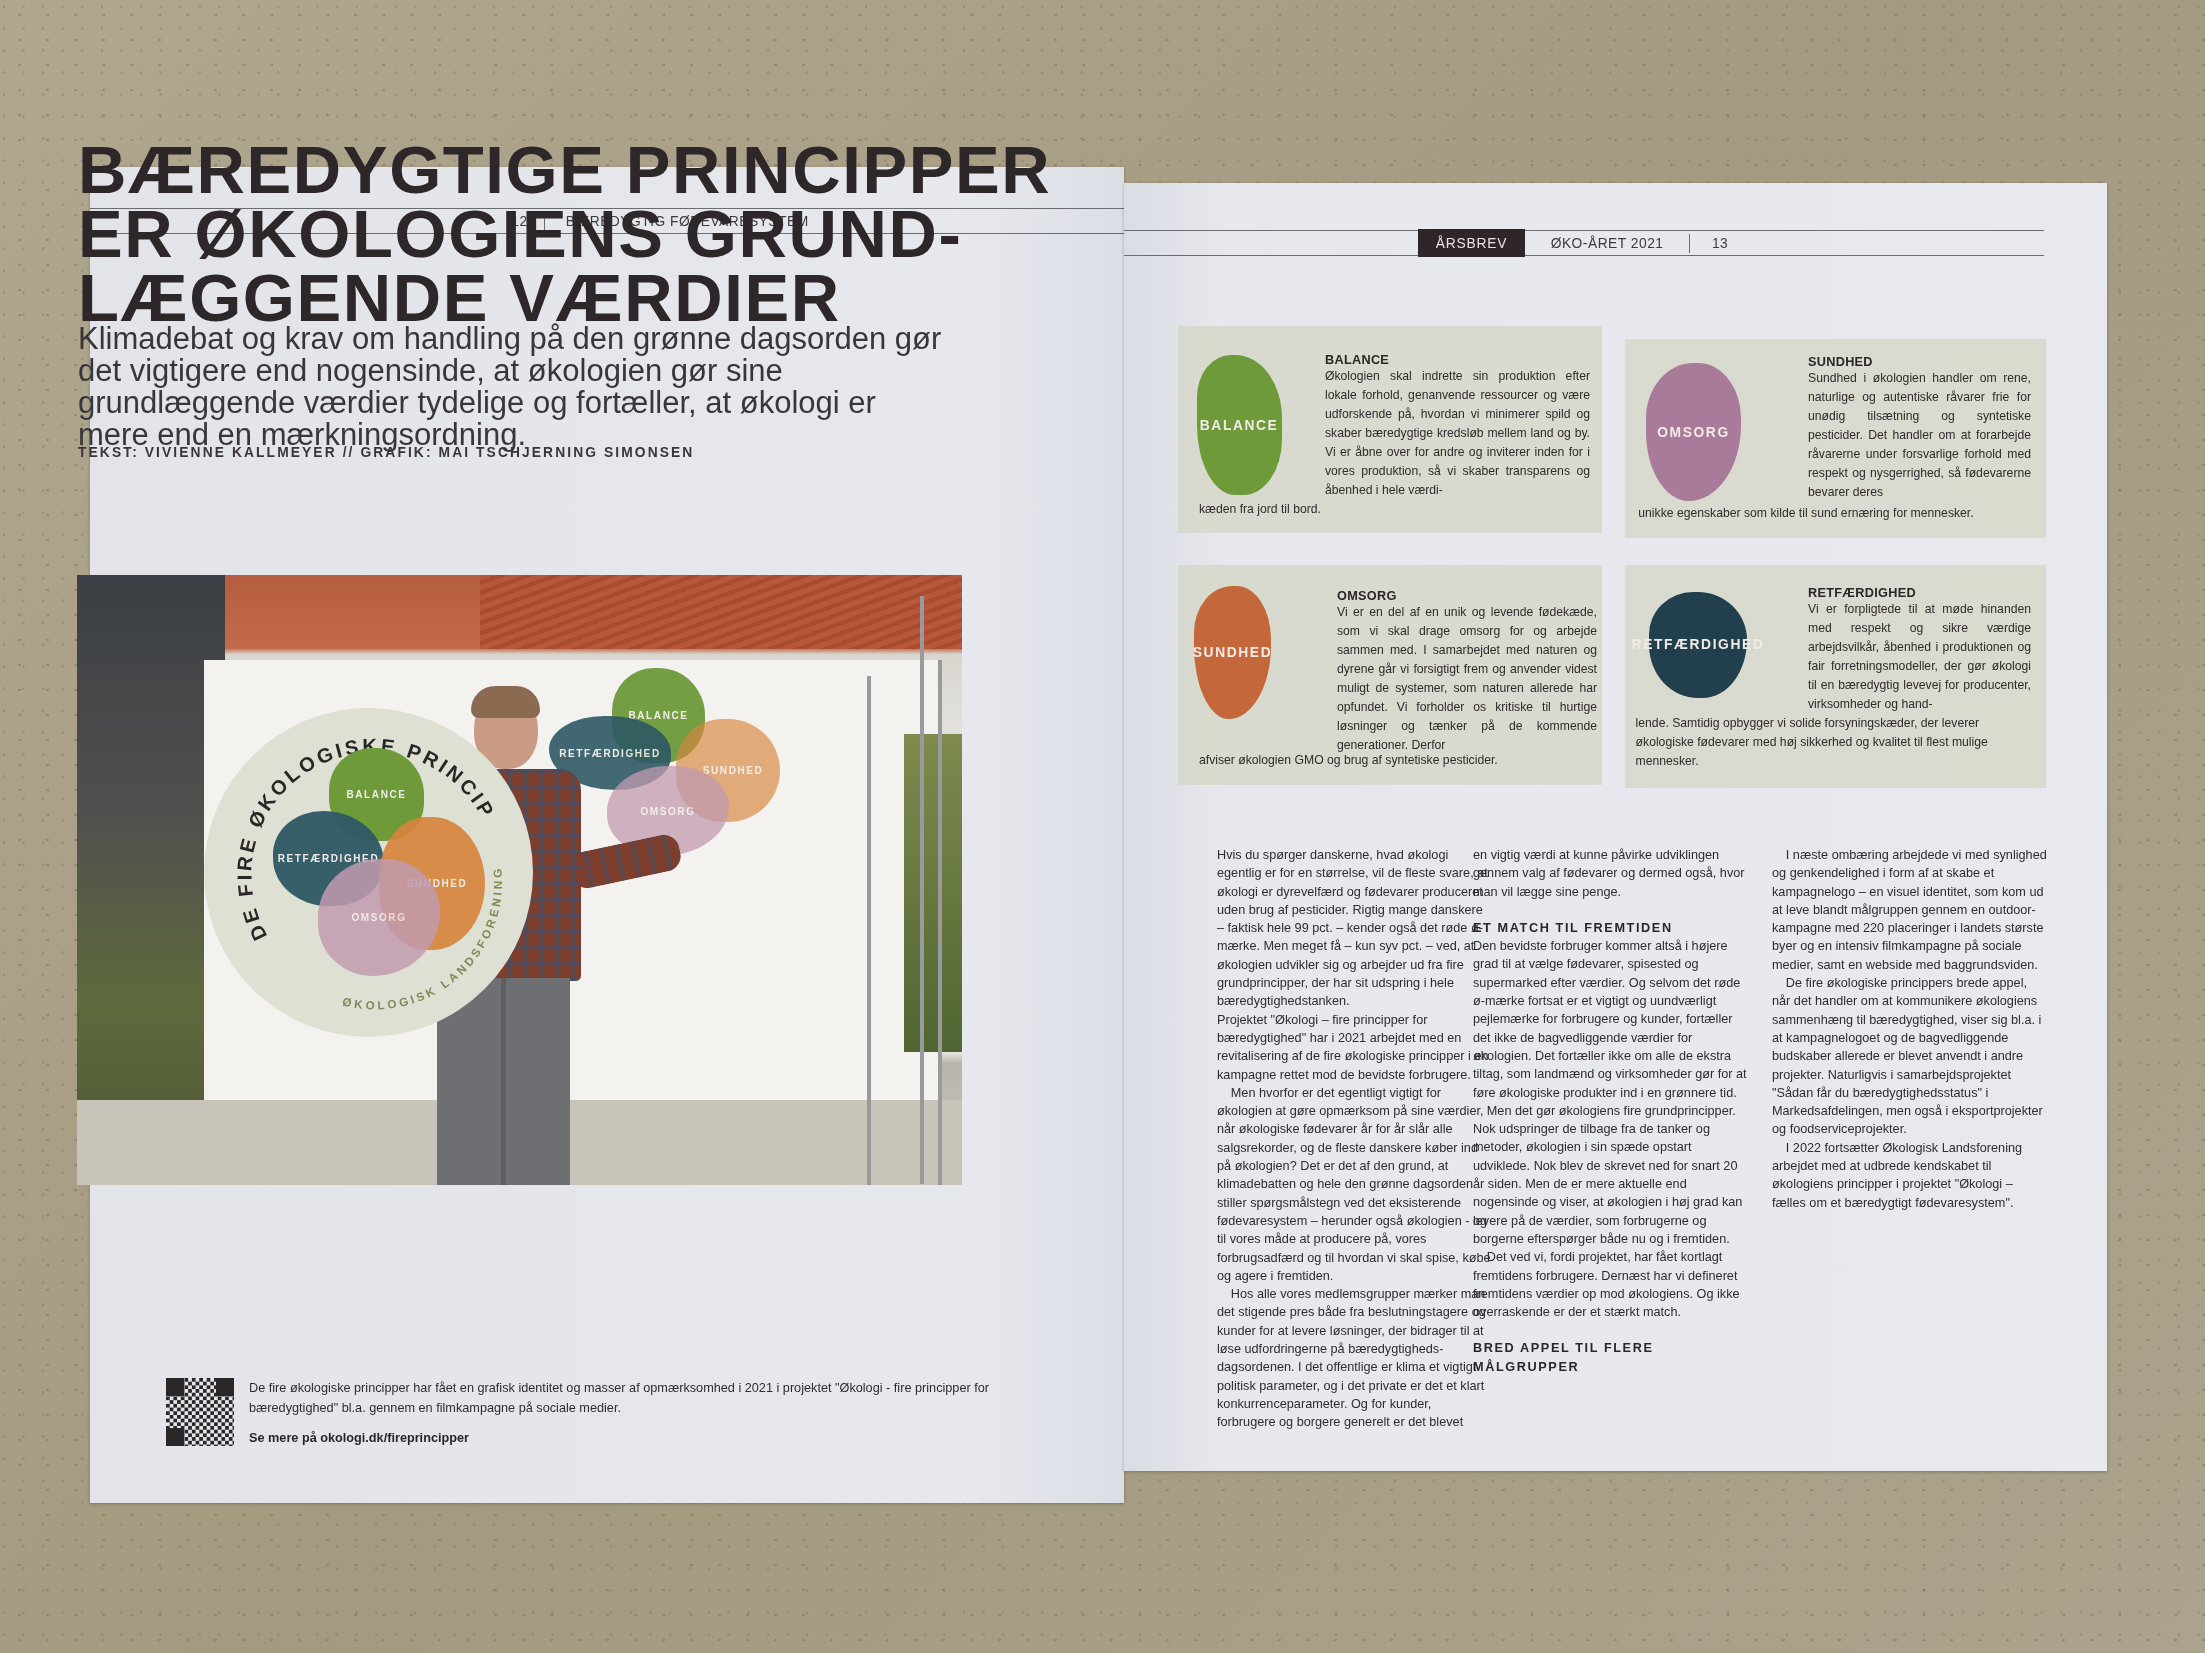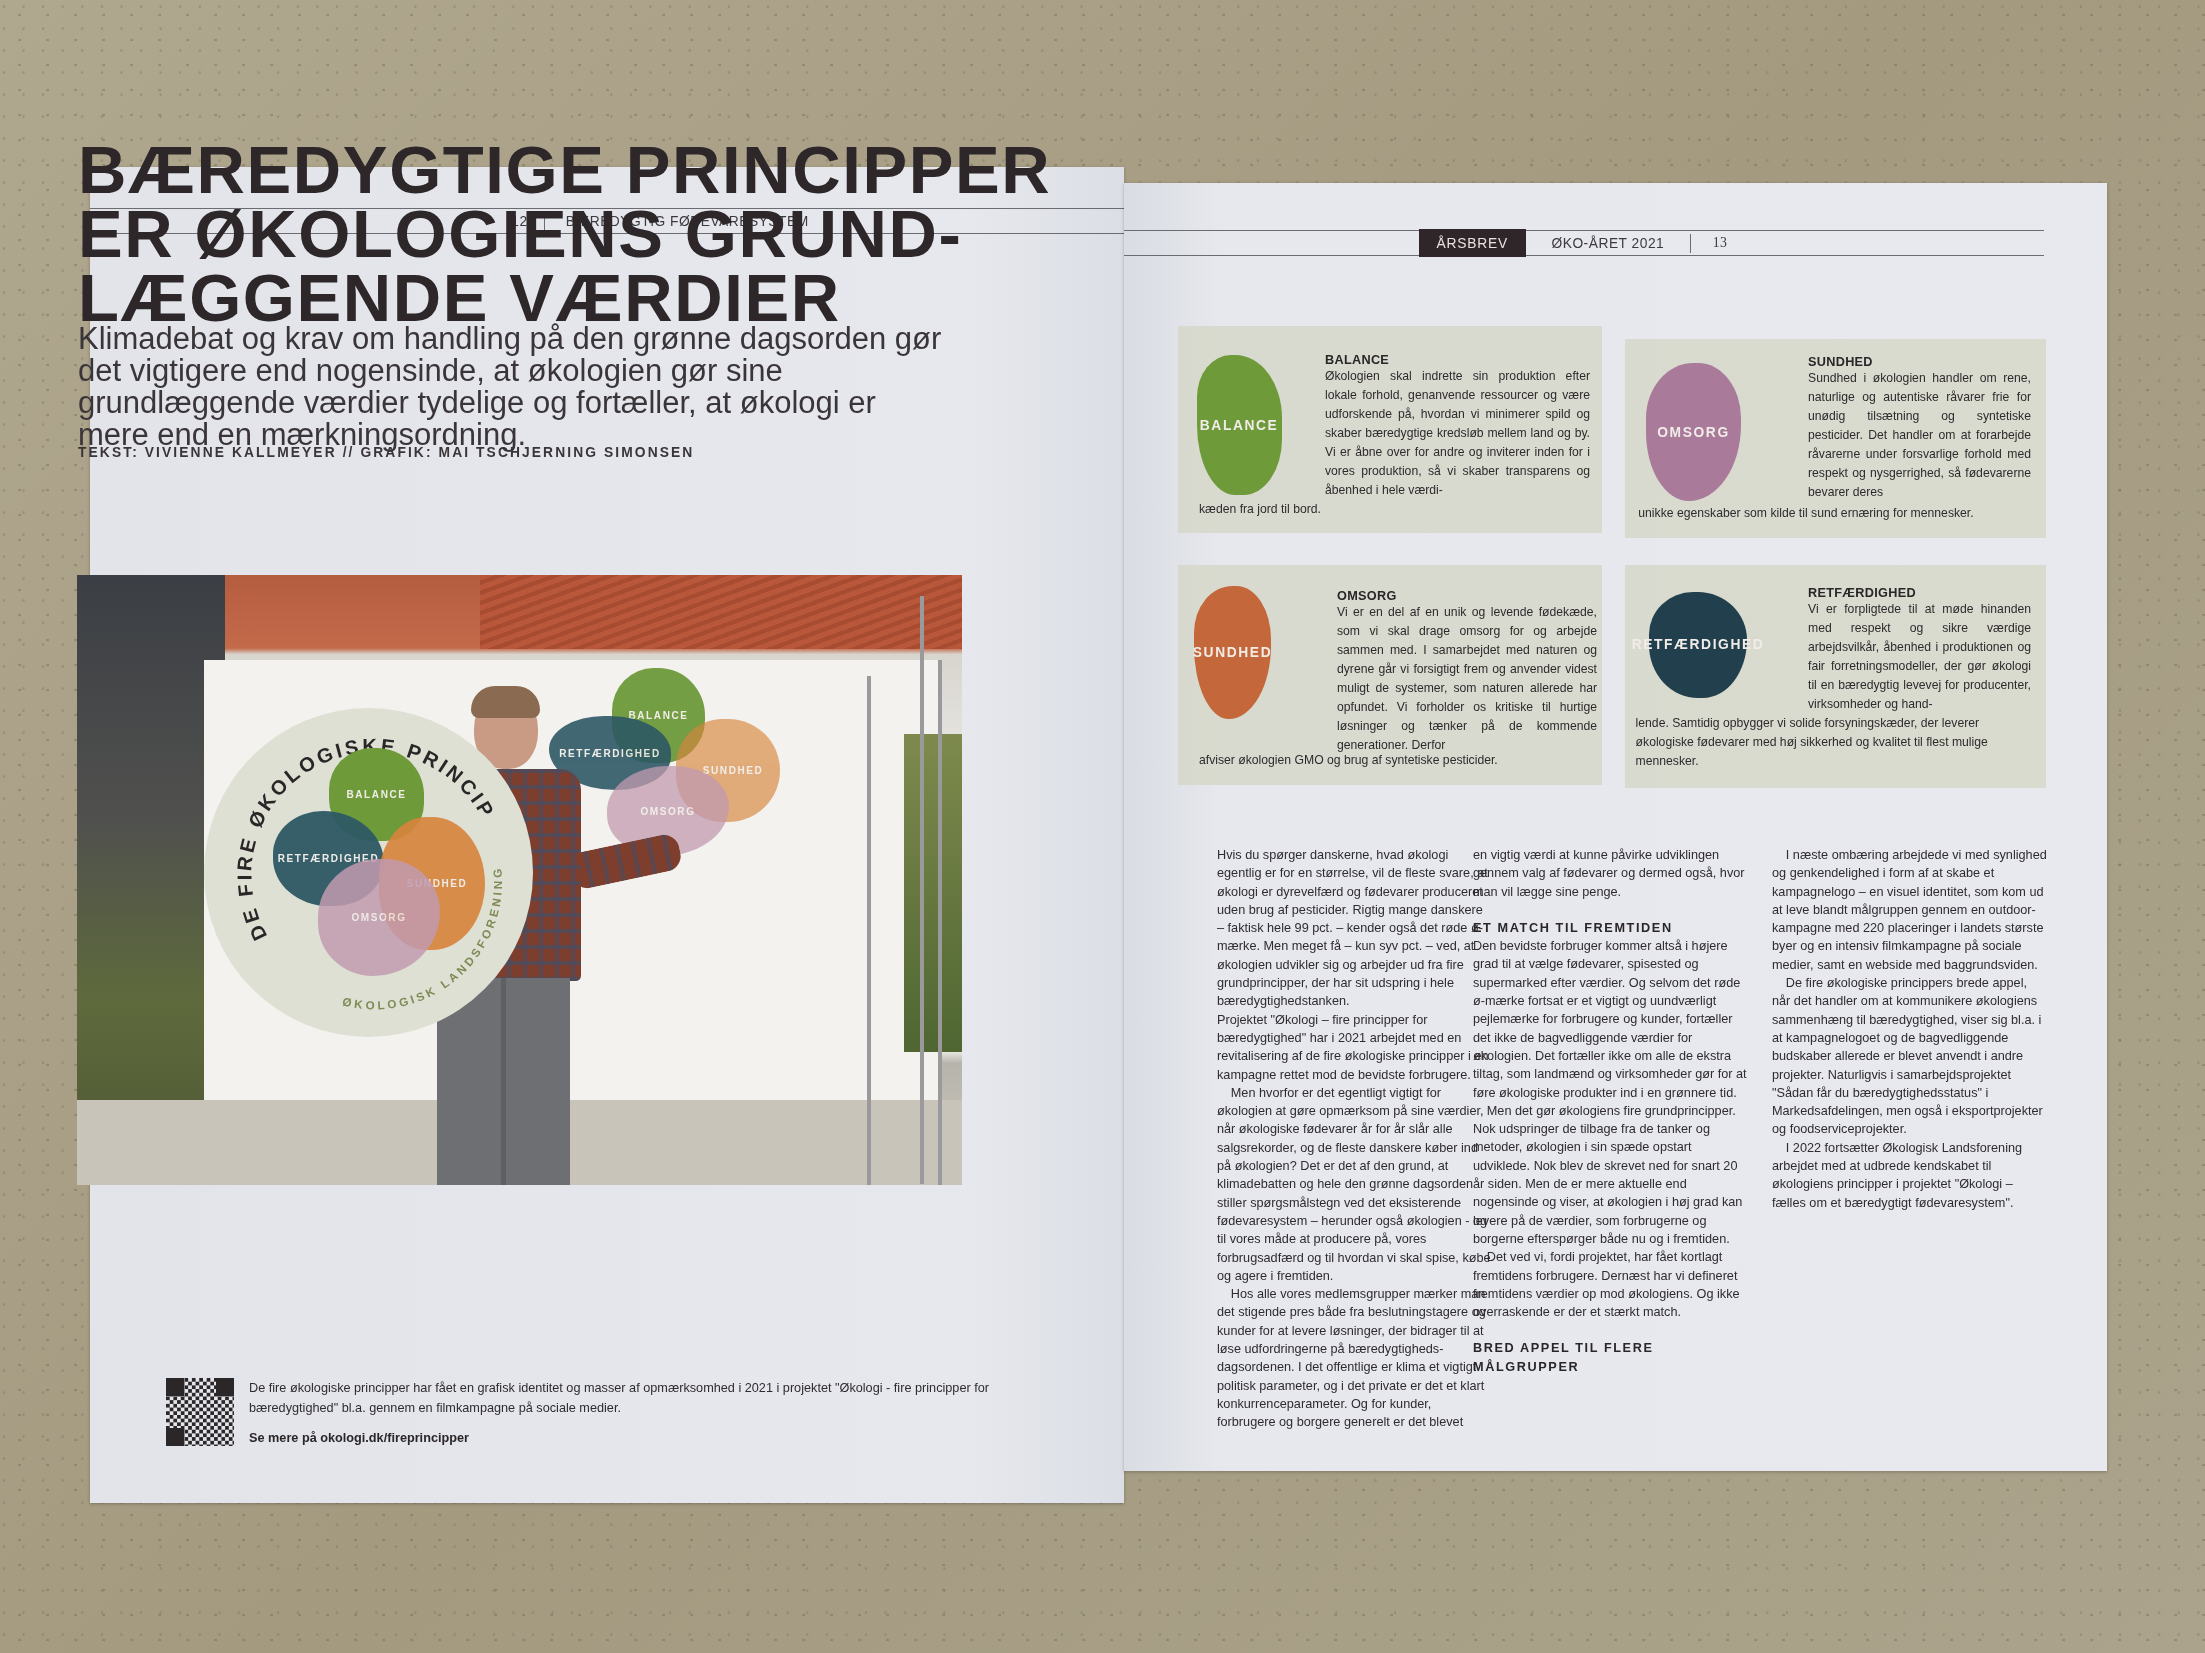--- a/index.html
+++ b/index.html
@@ -15,21 +15,21 @@
     color:#2a2527;
   }
   .page { position:absolute; background:#e4e6ec; box-shadow: 0 1.1px 3.2px rgba(0,0,0,0.25); overflow:hidden; }
   .page.left { left:90px; top:167px; width:1034px; height:1336px; background:linear-gradient(90deg,#e2e4ea 0%,#e6e8ee 85%,#dcdee5 100%); }
   .page.right { left:1124px; top:183px; width:983px; height:1288px; background:linear-gradient(90deg,#dadce3 0%,#e6e8ee 10%,#e8e9ef 100%); }
 
   .runhead { position:absolute; height:24.4px; border-top:1.6px solid #6b6b72; border-bottom:1.6px solid #6b6b72; display:flex; align-items:center; font-size:13.8px; letter-spacing:0.5px; color:#3c3a3e;justify-content:center; }
   .left .runhead { left:0; right:0; top:41px; padding-left:90px; }
   .right .runhead { left:0; width:920px; top:47px; justify-content:center; }
   .pagenum { padding:0 16px; border-right:1.1px solid #6b6b72; height:19px; display:flex; align-items:center; }
-  .right .pagenum { border-right:none; border-left:1.1px solid #6b6b72; padding:0 22px;font-family:Liberation Serif, serif; }
+  .right .pagenum { border-right:none; border-left:1.1px solid #6b6b72; padding:0 22px; }
   .section { padding-left:21px; }
   .tag-dark { background:#2e2628; color:#e8e3e0; padding:0 18px; height:27.6px; display:flex; align-items:center; letter-spacing:0.8px; }
   .issue { padding:0 25.4px 0 25.4px; letter-spacing:0.5px; }
 
   .headline { position:absolute; left:78px; top:138px; width:1007px; font-size:67px; font-weight:700; line-height:64px; letter-spacing:1.6px; color:#2d2729; text-transform:uppercase; }
   .lede { position:absolute; left:78px; top:323px; width:869px; font-size:31px; line-height:32px; color:#3a3538; }
   .byline { position:absolute; left:78px; top:445px; font-size:13.8px; letter-spacing:2.1px; font-weight:700; color:#3a3538; }
 
   .photo { position:absolute; left:77px; top:575px; width:885px; height:610px; overflow:hidden;
     background:linear-gradient(180deg,#b55d3f 0%,#c26a4a 12%,#d8d5cf 13%,#f0efeb 40%,#ecebe6 78%,#b7b4ac 80%,#cfcac0 100%); }

